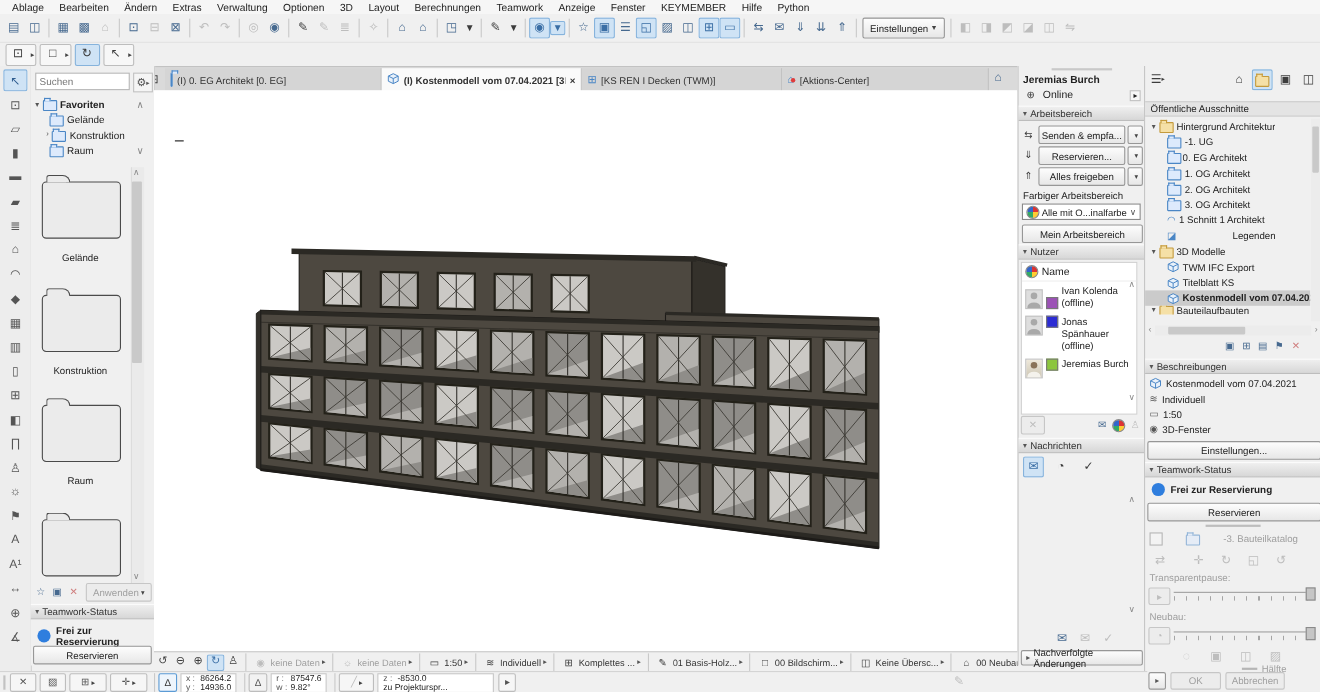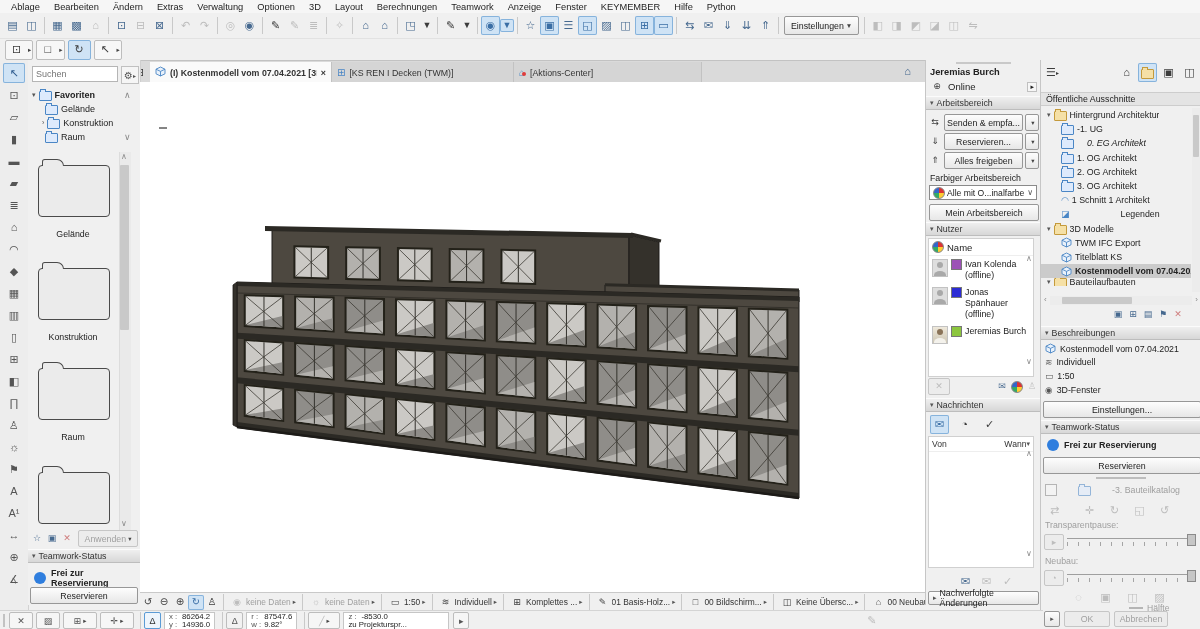--- a/index.html
+++ b/index.html
@@ -163,20 +163,24 @@
       <span class="t2box h">
         <span class="ic k">↻</span>
       </span>
       <span class="t2box">
         <span class="ic k">↖</span>
         <span class="dd">▸</span>
       </span>
     </div>
   <div class="abs" id="tabbar">
       <span class="ic k" style="margin: 0px 1px 1px 2px;">⊞</span>
+      <div class="tab" style="width: 197px;">
+        <span class="tabico"><span class="nview"></span></span>
+        <span style="overflow: hidden; text-overflow: clip; white-space: nowrap; flex: 1 1 0%;">(I) 0. EG Architekt [0. EG]</span>
+      </div>
       <div class="tab active" style="width: 182px;">
         <span class="tabico"><svg width="11" height="11" viewBox="0 0 11 11">
             <path d="M5.5 1L10 3.2v4.6L5.5 10 1 7.8V3.2z" fill="#e9f1fa" stroke="#4a86c5" stroke-width="0.9"></path>
             <path d="M1 3.2l4.5 2.2L10 3.2M5.5 5.4V10" fill="none" stroke="#4a86c5" stroke-width="0.9"></path>
           </svg></span>
         <span style="overflow: hidden; text-overflow: clip; white-space: nowrap; flex: 1 1 0%;">(I) Kostenmodell vom 07.04.2021 [3D / Auswahl...</span>
         <span>×</span>
       </div>
       <div class="tab" style="width: 182px;">
         <span class="tabico">⊞</span>
@@ -571,21 +575,21 @@
       </div>
       <div class="shead" style="position: absolute; left: 0px; top: 162px; width: 115px; box-sizing: border-box;">
         <span class="caret">▾</span>
         <span>Nutzer</span>
       </div>
       <div style="position: absolute; left: 2px; top: 178px; width: 104px; height: 137px; background: rgb(255, 255, 255); border: 1px solid rgb(208, 208, 208);">
         <div style="display: flex; align-items: center; gap: 3px; padding: 2px 3px; border-bottom: 1px solid rgb(238, 238, 238);">
           <span class="cwheel"></span>
           <span>Name</span>
         </div>
-        <div style="display: flex; align-items: flex-start; gap: 3px; padding: 3px;">
+        <div style="display: flex; align-items: flex-end; gap: 3px; padding: 3px;">
           <span class="avatar"></span>
           <span class="usq" style="background: rgb(156, 81, 182);"></span>
           <span style="font-size: 8.8px; line-height: 11px;">Ivan Kolenda<br>(offline)</span>
         </div>
         <div style="display: flex; align-items: flex-start; gap: 3px; padding: 3px;">
           <span class="avatar"></span>
           <span class="usq" style="background: rgb(43, 43, 212);"></span>
           <span style="font-size: 8.8px; line-height: 11px;">Jonas Spänhauer<br>(offline)</span>
         </div>
         <div style="display: flex; align-items: flex-start; gap: 3px; padding: 3px;">
@@ -610,27 +614,20 @@
       </div>
       <div class="shead" style="position: absolute; left: 0px; top: 338px; width: 115px; box-sizing: border-box;">
         <span class="caret">▾</span>
         <span>Nachrichten</span>
       </div>
       <div style="position: absolute; left: 4px; top: 355px; display: flex; gap: 6px;">
         <span class="ic h">✉</span>
         <span class="ic k">◔</span>
         <span class="ic k">✓</span>
       </div>
-      <div style="position: absolute; left: 2px; top: 376px; width: 104px; height: 130px; background: rgb(255, 255, 255); border: 1px solid rgb(208, 208, 208);">
-        <div style="display: flex; align-items: center; padding: 2px 3px; font-size: 8.6px; color: rgb(51, 51, 51); border-bottom: 1px solid rgb(238, 238, 238);">
-          <span>Von</span>
-          <span style="margin-left: auto;">Wann</span>
-          <span class="caret">▾</span>
-        </div>
-      </div>
       <div class="sarr" style="position: absolute; left: 100px; top: 390px;">∧</div>
       <div class="sarr" style="position: absolute; left: 100px; top: 490px;">∨</div>
       <div style="position: absolute; left: 30px; top: 512px; display: flex; gap: 2px;">
         <span class="ic ">✉</span>
         <span class="ic d">✉</span>
         <span class="ic d">✓</span>
       </div>
       <div class="btn" style="position: absolute; left: 2px; top: 531px; width: 111px; height: 14px; justify-content: flex-start; padding-left: 4px; gap: 3px; box-sizing: border-box;">
         <span class="caret">▸</span>
         <span>Nachverfolgte Änderungen</span>
@@ -653,21 +650,21 @@
       </div>
       <div style="position: absolute; left: 0px; top: 48px; width: 150px; height: 14px; display: flex; align-items: center; gap: 3px; font-size: 8.8px; padding-left: 6px; box-sizing: border-box;">
         <span class="caret">▾</span>
         <span class="nfold"></span>
         <span style="white-space: nowrap; overflow: hidden;">Hintergrund Architektur</span>
       </div>
       <div style="position: absolute; left: 0px; top: 62.2px; width: 150px; height: 14px; display: flex; align-items: center; gap: 3px; font-size: 8.8px; padding-left: 20px; box-sizing: border-box;">
         <span class="nview"></span>
         <span style="white-space: nowrap; overflow: hidden;">-1. UG</span>
       </div>
-      <div style="position: absolute; left: 0px; top: 76.4px; width: 150px; height: 14px; display: flex; align-items: center; gap: 13px; font-size: 8.8px; padding-left: 20px; box-sizing: border-box; font-style: italic;">
+      <div style="position: absolute; left: 0px; top: 76.4px; width: 150px; height: 14px; display: flex; align-items: center; gap: 1px; font-size: 8.8px; padding-left: 20px; box-sizing: border-box;">
         <span class="nview"></span>
         <span style="white-space: nowrap; overflow: hidden;">0. EG Architekt</span>
       </div>
       <div style="position: absolute; left: 0px; top: 90.6px; width: 150px; height: 14px; display: flex; align-items: center; gap: 3px; font-size: 8.8px; padding-left: 20px; box-sizing: border-box;">
         <span class="nview"></span>
         <span style="white-space: nowrap; overflow: hidden;">1. OG Architekt</span>
       </div>
       <div style="position: absolute; left: 0px; top: 104.8px; width: 150px; height: 14px; display: flex; align-items: center; gap: 3px; font-size: 8.8px; padding-left: 20px; box-sizing: border-box;">
         <span class="nview"></span>
         <span style="white-space: nowrap; overflow: hidden;">2. OG Architekt</span>

